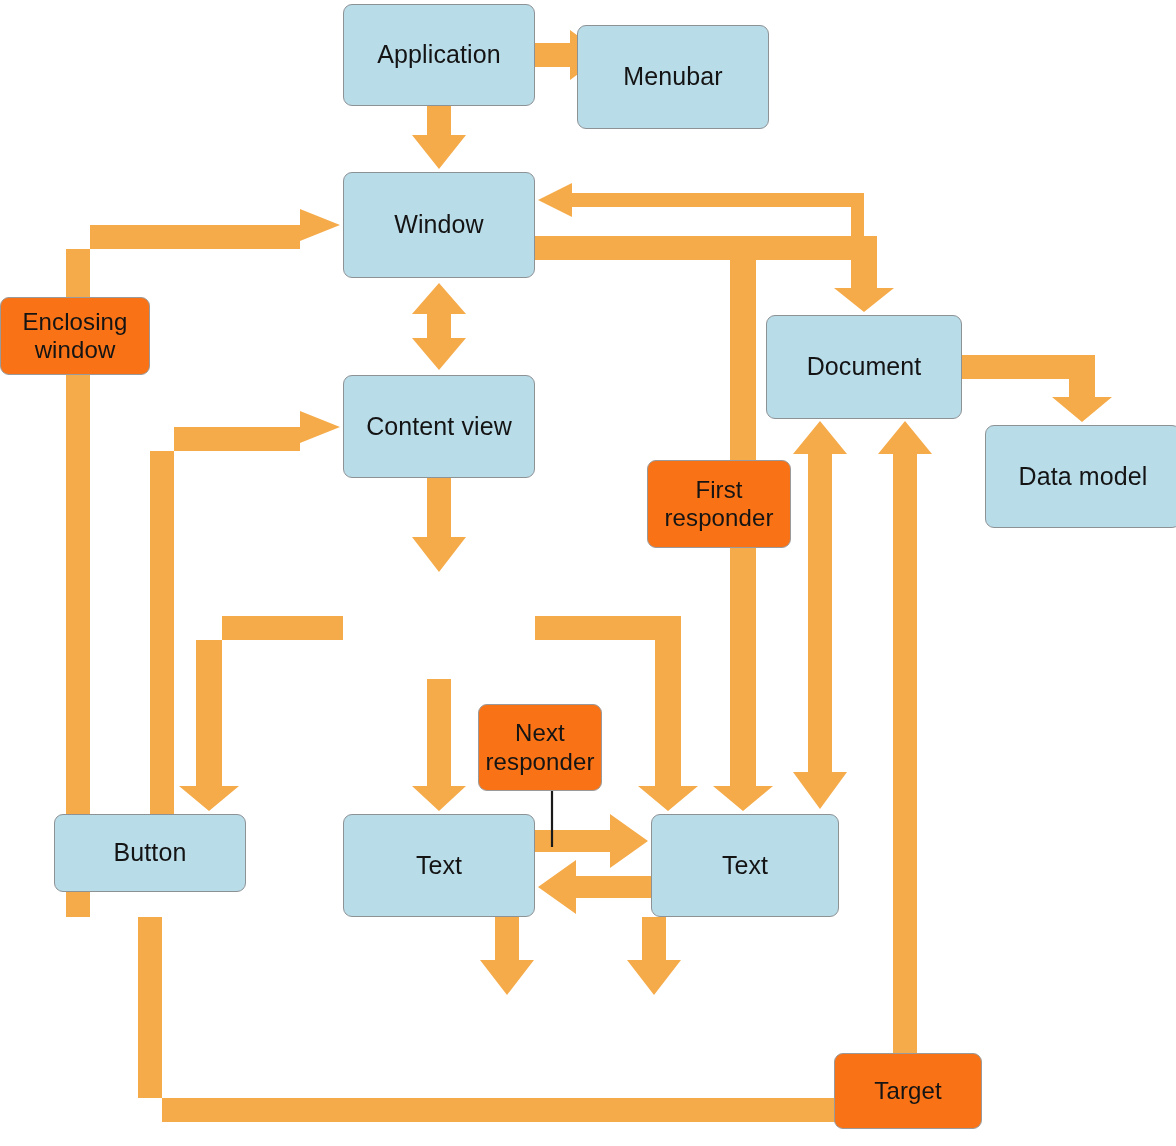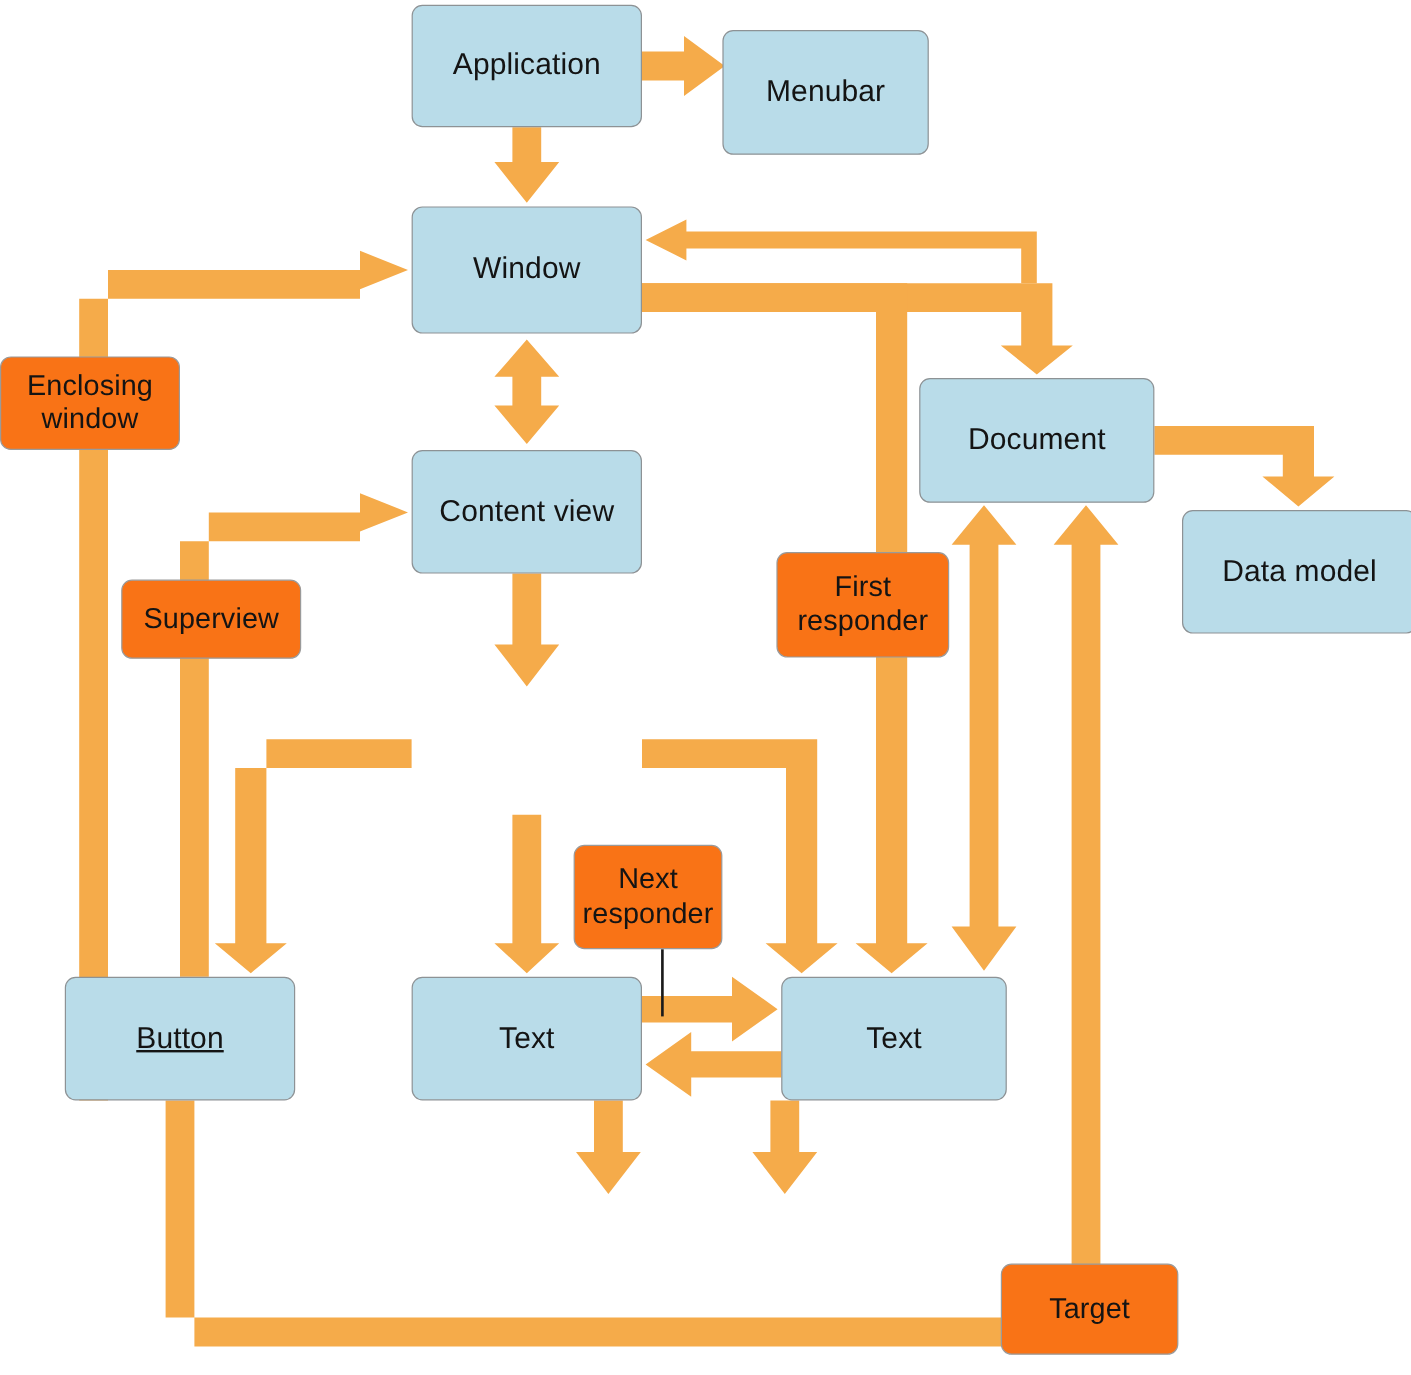--- a/index.html
+++ b/index.html
@@ -105,21 +105,21 @@
       <path d="M138,917 L162,917 L162,1122 L893,1122 L893,454 L878,454 L905,421 L932,454 L917,454 L917,1098 L138,1098 Z"></path>
     </g>
 
     <path d="M552,791 L552,847" stroke="#1a1a1a" stroke-width="2.2" fill="none"></path>
   </svg>
 
   <div class="node primary" style="left:343px;top:4px;width:192px;height:102px;">
     <span>Application</span>
   </div>
 
-  <div class="node primary" style="left:602px;top:25px;width:172px;height:104px;">
+  <div class="node primary" style="left:577px;top:25px;width:192px;height:104px;">
     <span>Menubar</span>
   </div>
 
   <div class="node primary" style="left:343px;top:172px;width:192px;height:106px;">
     <span>Window</span>
   </div>
 
   <div class="node note" style="left:0px;top:297px;width:150px;height:78px;">
     <span>Enclosing
 window</span>
@@ -130,36 +130,33 @@
   </div>
 
   <div class="node primary" style="left:343px;top:375px;width:192px;height:103px;">
     <span>Content view</span>
   </div>
 
   <div class="node primary" style="left:985px;top:425px;width:196px;height:103px;">
     <span>Data model</span>
   </div>
 
-  <div class="node note" style="left:101px;top:483px;width:150px;height:66px;">
-    <span>Superview</span>
-  </div>
 
   <div class="node note" style="left:647px;top:460px;width:144px;height:88px;">
     <span>First
 responder</span>
   </div>
 
 
   <div class="node note" style="left:478px;top:704px;width:124px;height:87px;">
     <span>Next
 responder</span>
   </div>
 
-  <div class="node primary" style="left:54px;top:814px;width:192px;height:103px;text-decoration:underline;">
+  <div class="node primary" style="left:54px;top:814px;width:192px;height:78px;">
     <span>Button</span>
   </div>
 
   <div class="node primary" style="left:343px;top:814px;width:192px;height:103px;">
     <span>Text</span>
   </div>
 
   <div class="node primary" style="left:651px;top:814px;width:188px;height:103px;">
     <span>Text</span>
   </div>

